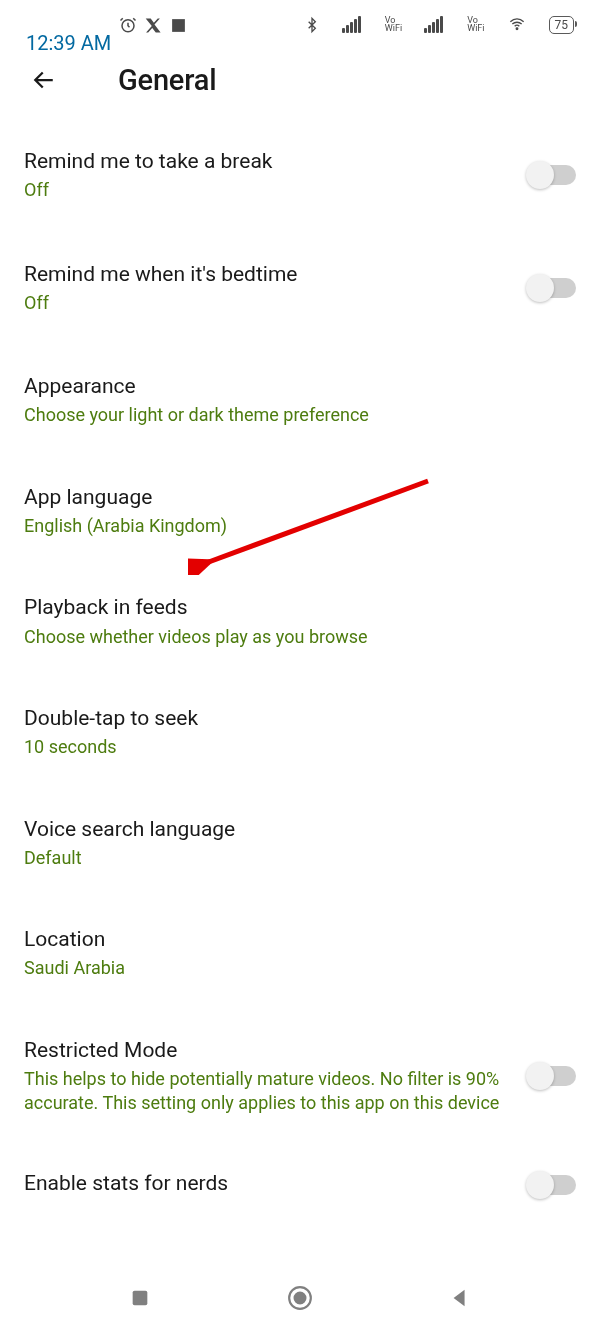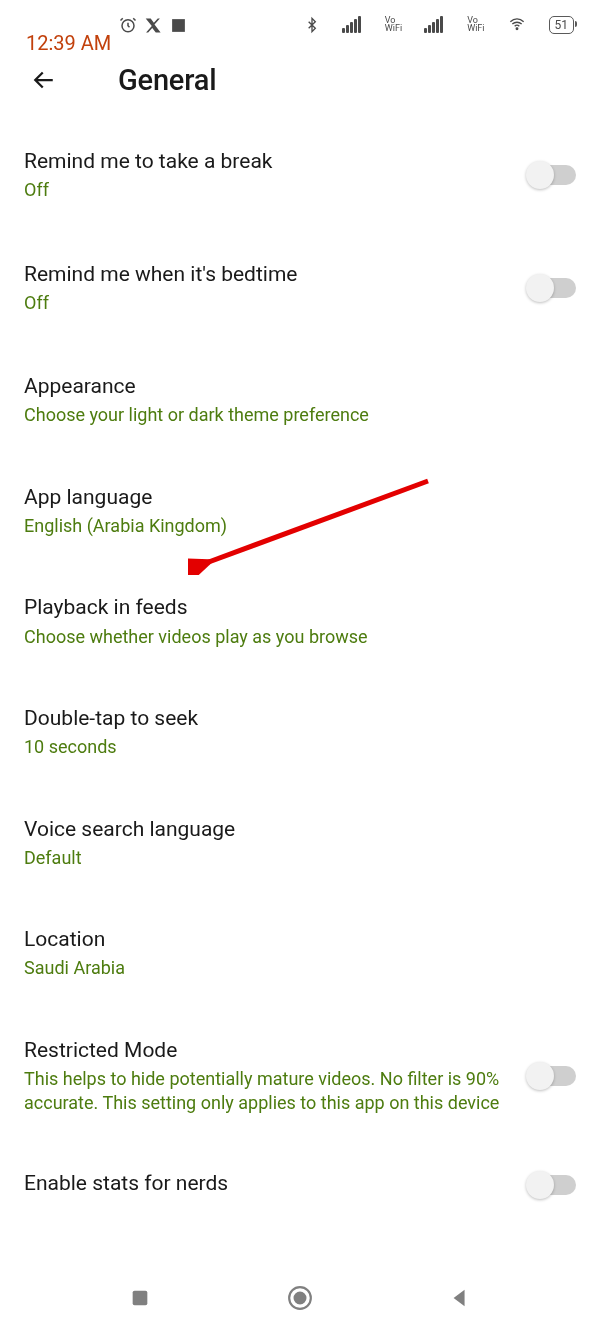--- a/index.html
+++ b/index.html
@@ -14,21 +14,21 @@
     }
     .status-bar {
       display: flex;
       justify-content: space-between;
       align-items: center;
       padding: 8px 26px 6px 26px;
       height: 48px;
     }
     .status-left { display: flex; align-items: center; gap: 8px; }
     .status-right { display: flex; align-items: flex-start; gap: 22px; }
-    .time { font-size: 20px; color: #c2410c; font-weight: 400; margin-top: 35px; }
+    .time { font-size: 20px; color: #0369a1; font-weight: 400; margin-top: 35px; }
     .status-icon { color: #4a4a4a; display: flex; align-items: center; }
     .battery-box {
       border: 1.5px solid #5a5a5a;
       border-radius: 5px;
       padding: 1px 5px;
       font-size: 12px;
       color: #4a4a4a;
       position: relative;
     }
     .battery-box::after {
@@ -147,21 +147,21 @@
         <span style="height:14px"></span>
         <span style="height:17px"></span>
     </div>
     <div class="vo-label">Vo<br>WiFi</div>
     <span class="status-icon">
       <svg width="20" height="16" viewBox="0 0 24 24" fill="none" stroke="#4a4a4a" stroke-width="2">
           <path d="M2 8.5C8 3 16 3 22 8.5M5 12c4-3.5 10-3.5 14 0M8.5 15.5c2-2 5-2 7 0"></path>
           <circle cx="12" cy="19" r="1.2" fill="#4a4a4a"></circle>
         </svg>
     </span>
-    <div class="battery-box">51</div>
+    <div class="battery-box">75</div>
   </div>
 </div>
 
 <div class="header">
   <div class="back-arrow">
     <svg width="30" height="30" viewBox="0 0 24 24" fill="none" stroke="#1a1a1a" stroke-width="1.8">
         <path d="M19 12H5M11 18l-6-6 6-6"></path>
       </svg>
   </div>
   <div class="title">General</div>

